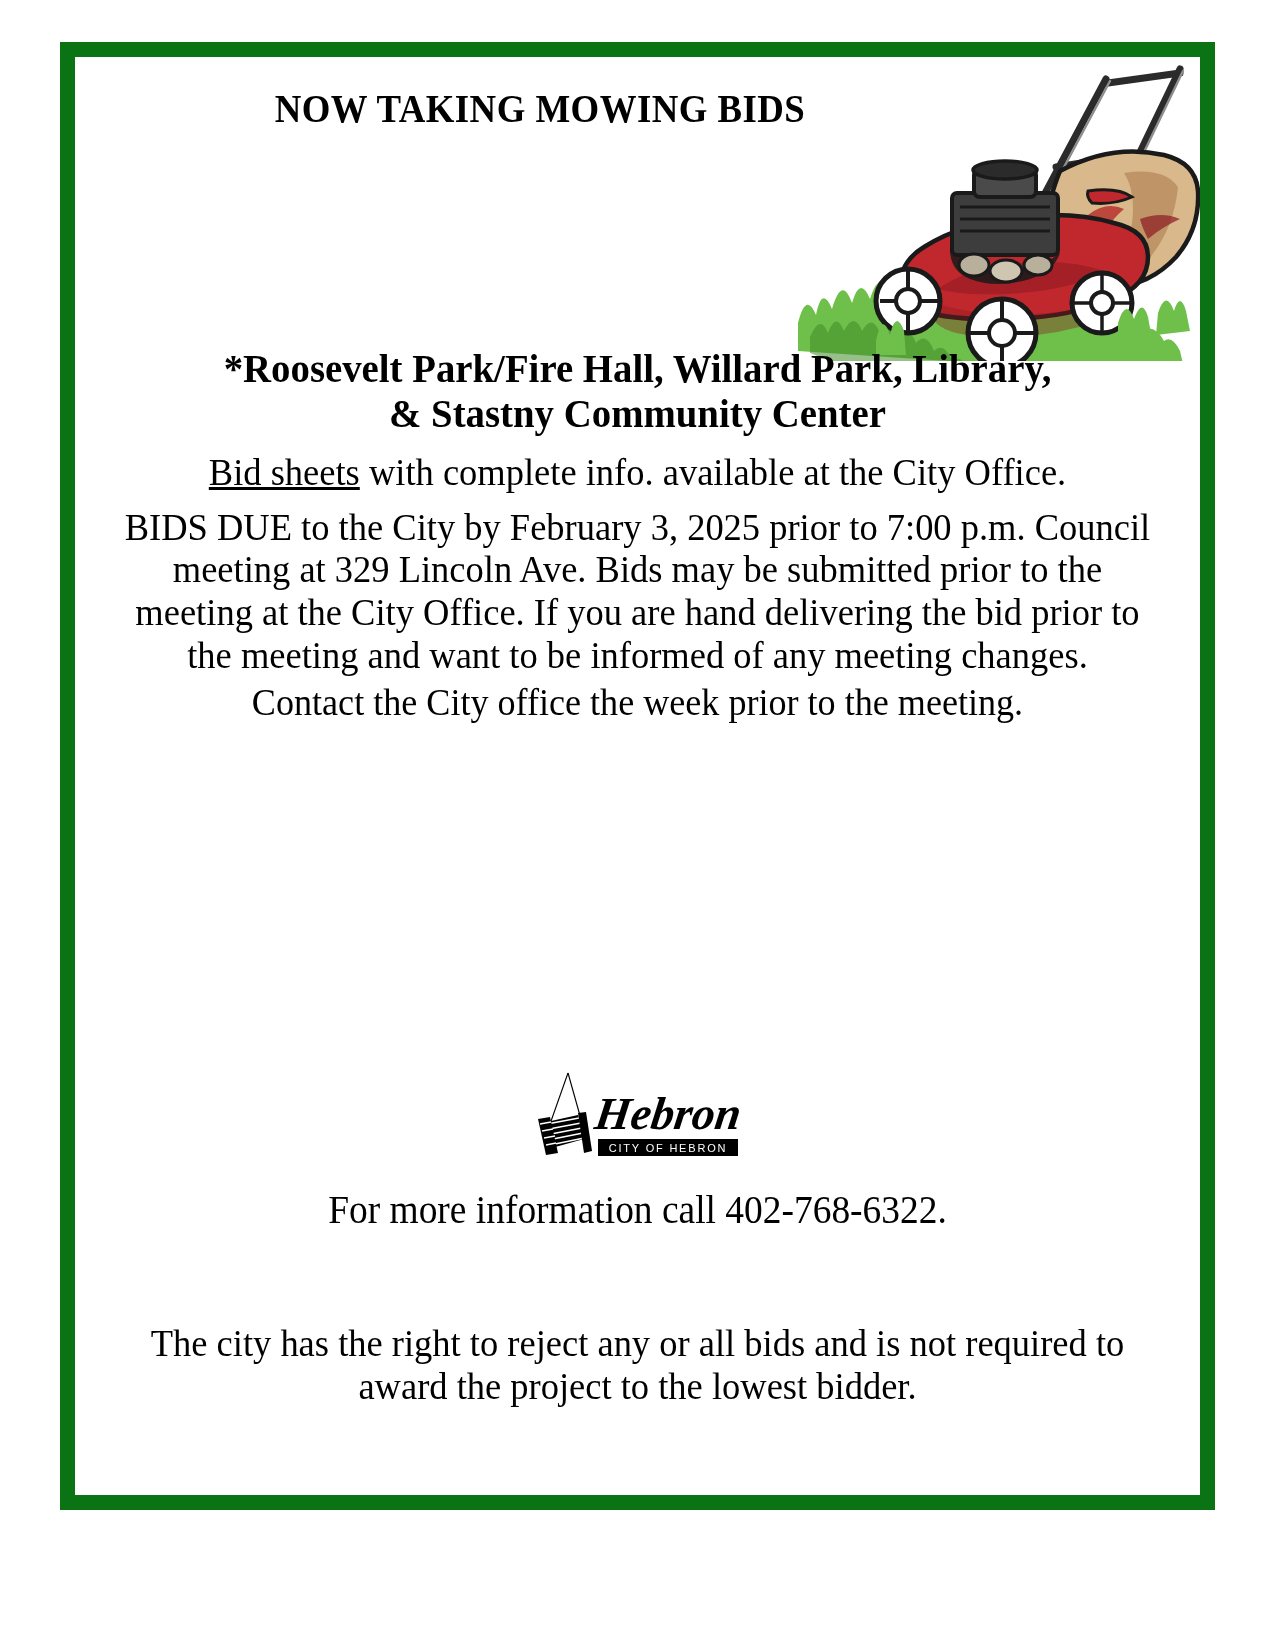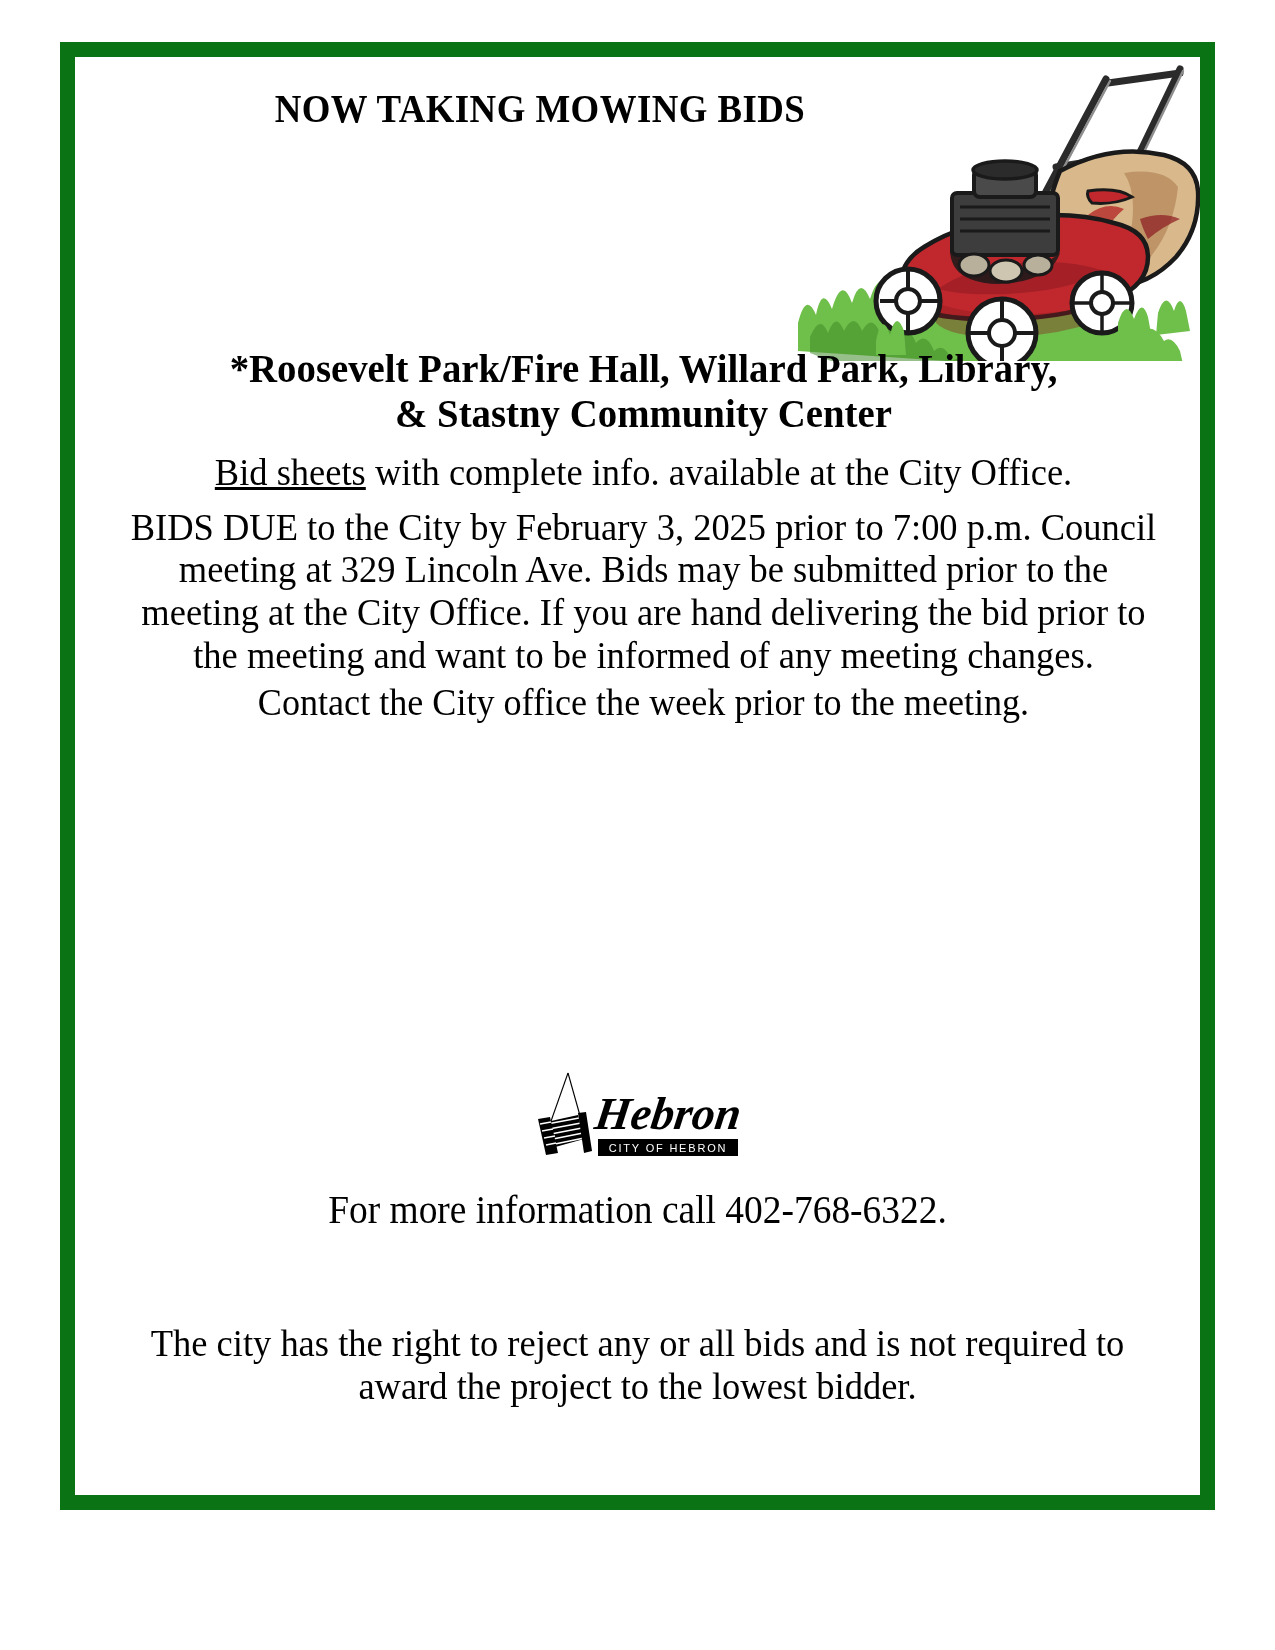--- a/index.html
+++ b/index.html
@@ -61,21 +61,21 @@
     right: -8px;
     top: -6px;
     width: 420px;
     height: 310px;
     pointer-events: none;
   }
 
   
   .body-block {
     position: absolute;
-    left: 20px;
+    left: 14px;
     top: 290px;
     width: 1097px;
     text-align: center;
   }
 
   .subhead {
     font-weight: bold;
     font-size: 40px;
     line-height: 1.12;
     margin: 0 6px 14px 6px;

